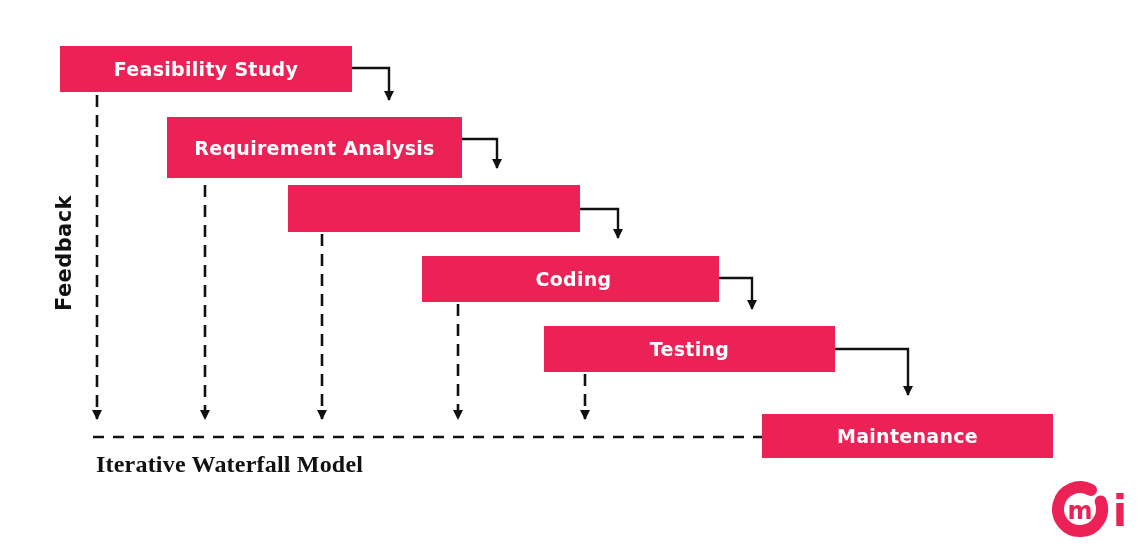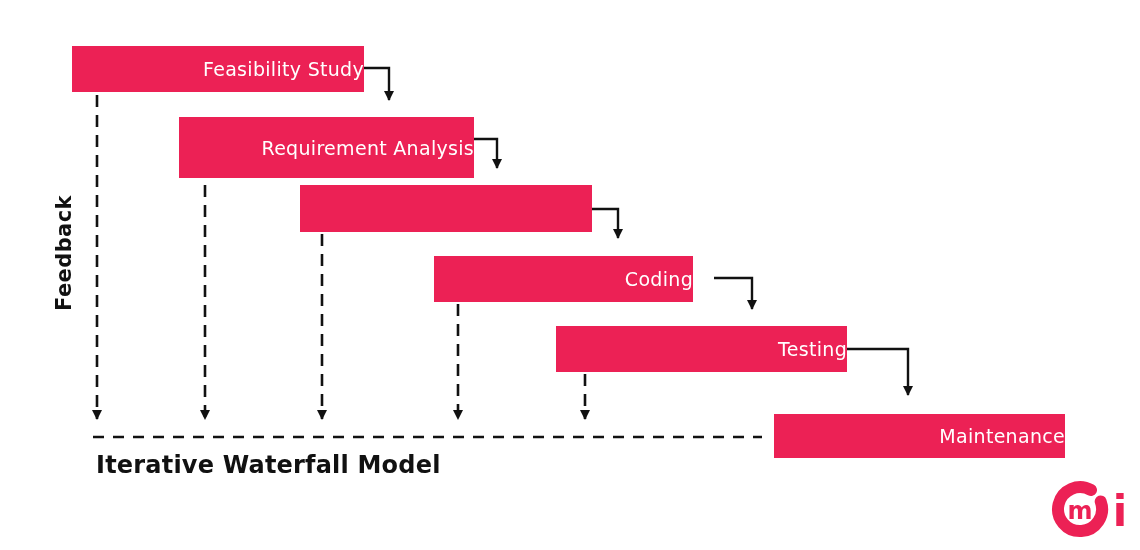--- a/index.html
+++ b/index.html
@@ -20,25 +20,24 @@
     left: 0; top: 0;
     width: 1140px;
     height: 550px;
   }
   .phase {
     position: absolute;
     background: var(--accent, #EC2155);
     color: #ffffff;
     display: flex;
     align-items: center;
-    justify-content: flex-end;
-    font-weight: normal;
+    justify-content: center;
+    font-weight: bold;
     font-size: 19px;
     letter-spacing: 0.3px;
-    margin-left: 12px;
   }
   .feedback-label {
     position: absolute;
     left: -25px;
     top: 240px;
     width: 180px;
     height: 26px;
     transform: rotate(-90deg);
     text-align: center;
     font-weight: bold;
@@ -47,20 +46,21 @@
     letter-spacing: 0.4px;
   }
   .diagram-title {
     position: absolute;
     left: 96px;
     top: 451px;
     font-weight: bold;
     font-size: 24px;
     color: #111111;
     letter-spacing: 0.2px;
+    font-family: Liberation Serif, serif;
   }
   .brand-logo {
     position: absolute;
     left: 1050px;
     top: 477px;
     width: 78px;
     height: 62px;
   }
 </style>
 </head>
@@ -95,21 +95,21 @@
   </div>
 
   <div class="phase" style="left:167px; top:117px; width:295px; height:61px;">
     <span>Requirement Analysis</span>
   </div>
 
   <div class="phase" style="left:288px; top:185px; width:292px; height:47px;">
     <span></span>
   </div>
 
-  <div class="phase" style="left:422px; top:256px; width:259px; height:46px;">
+  <div class="phase" style="left:422px; top:256px; width:291px; height:46px;padding-left:6px;">
     <span>Coding</span>
   </div>
 
   <div class="phase" style="left:762px; top:414px; width:291px; height:44px;">
     <span>Maintenance</span>
   </div>
 
   <div class="phase" style="left:544px; top:326px; width:291px; height:46px;">
     <span>Testing</span>
   </div>

